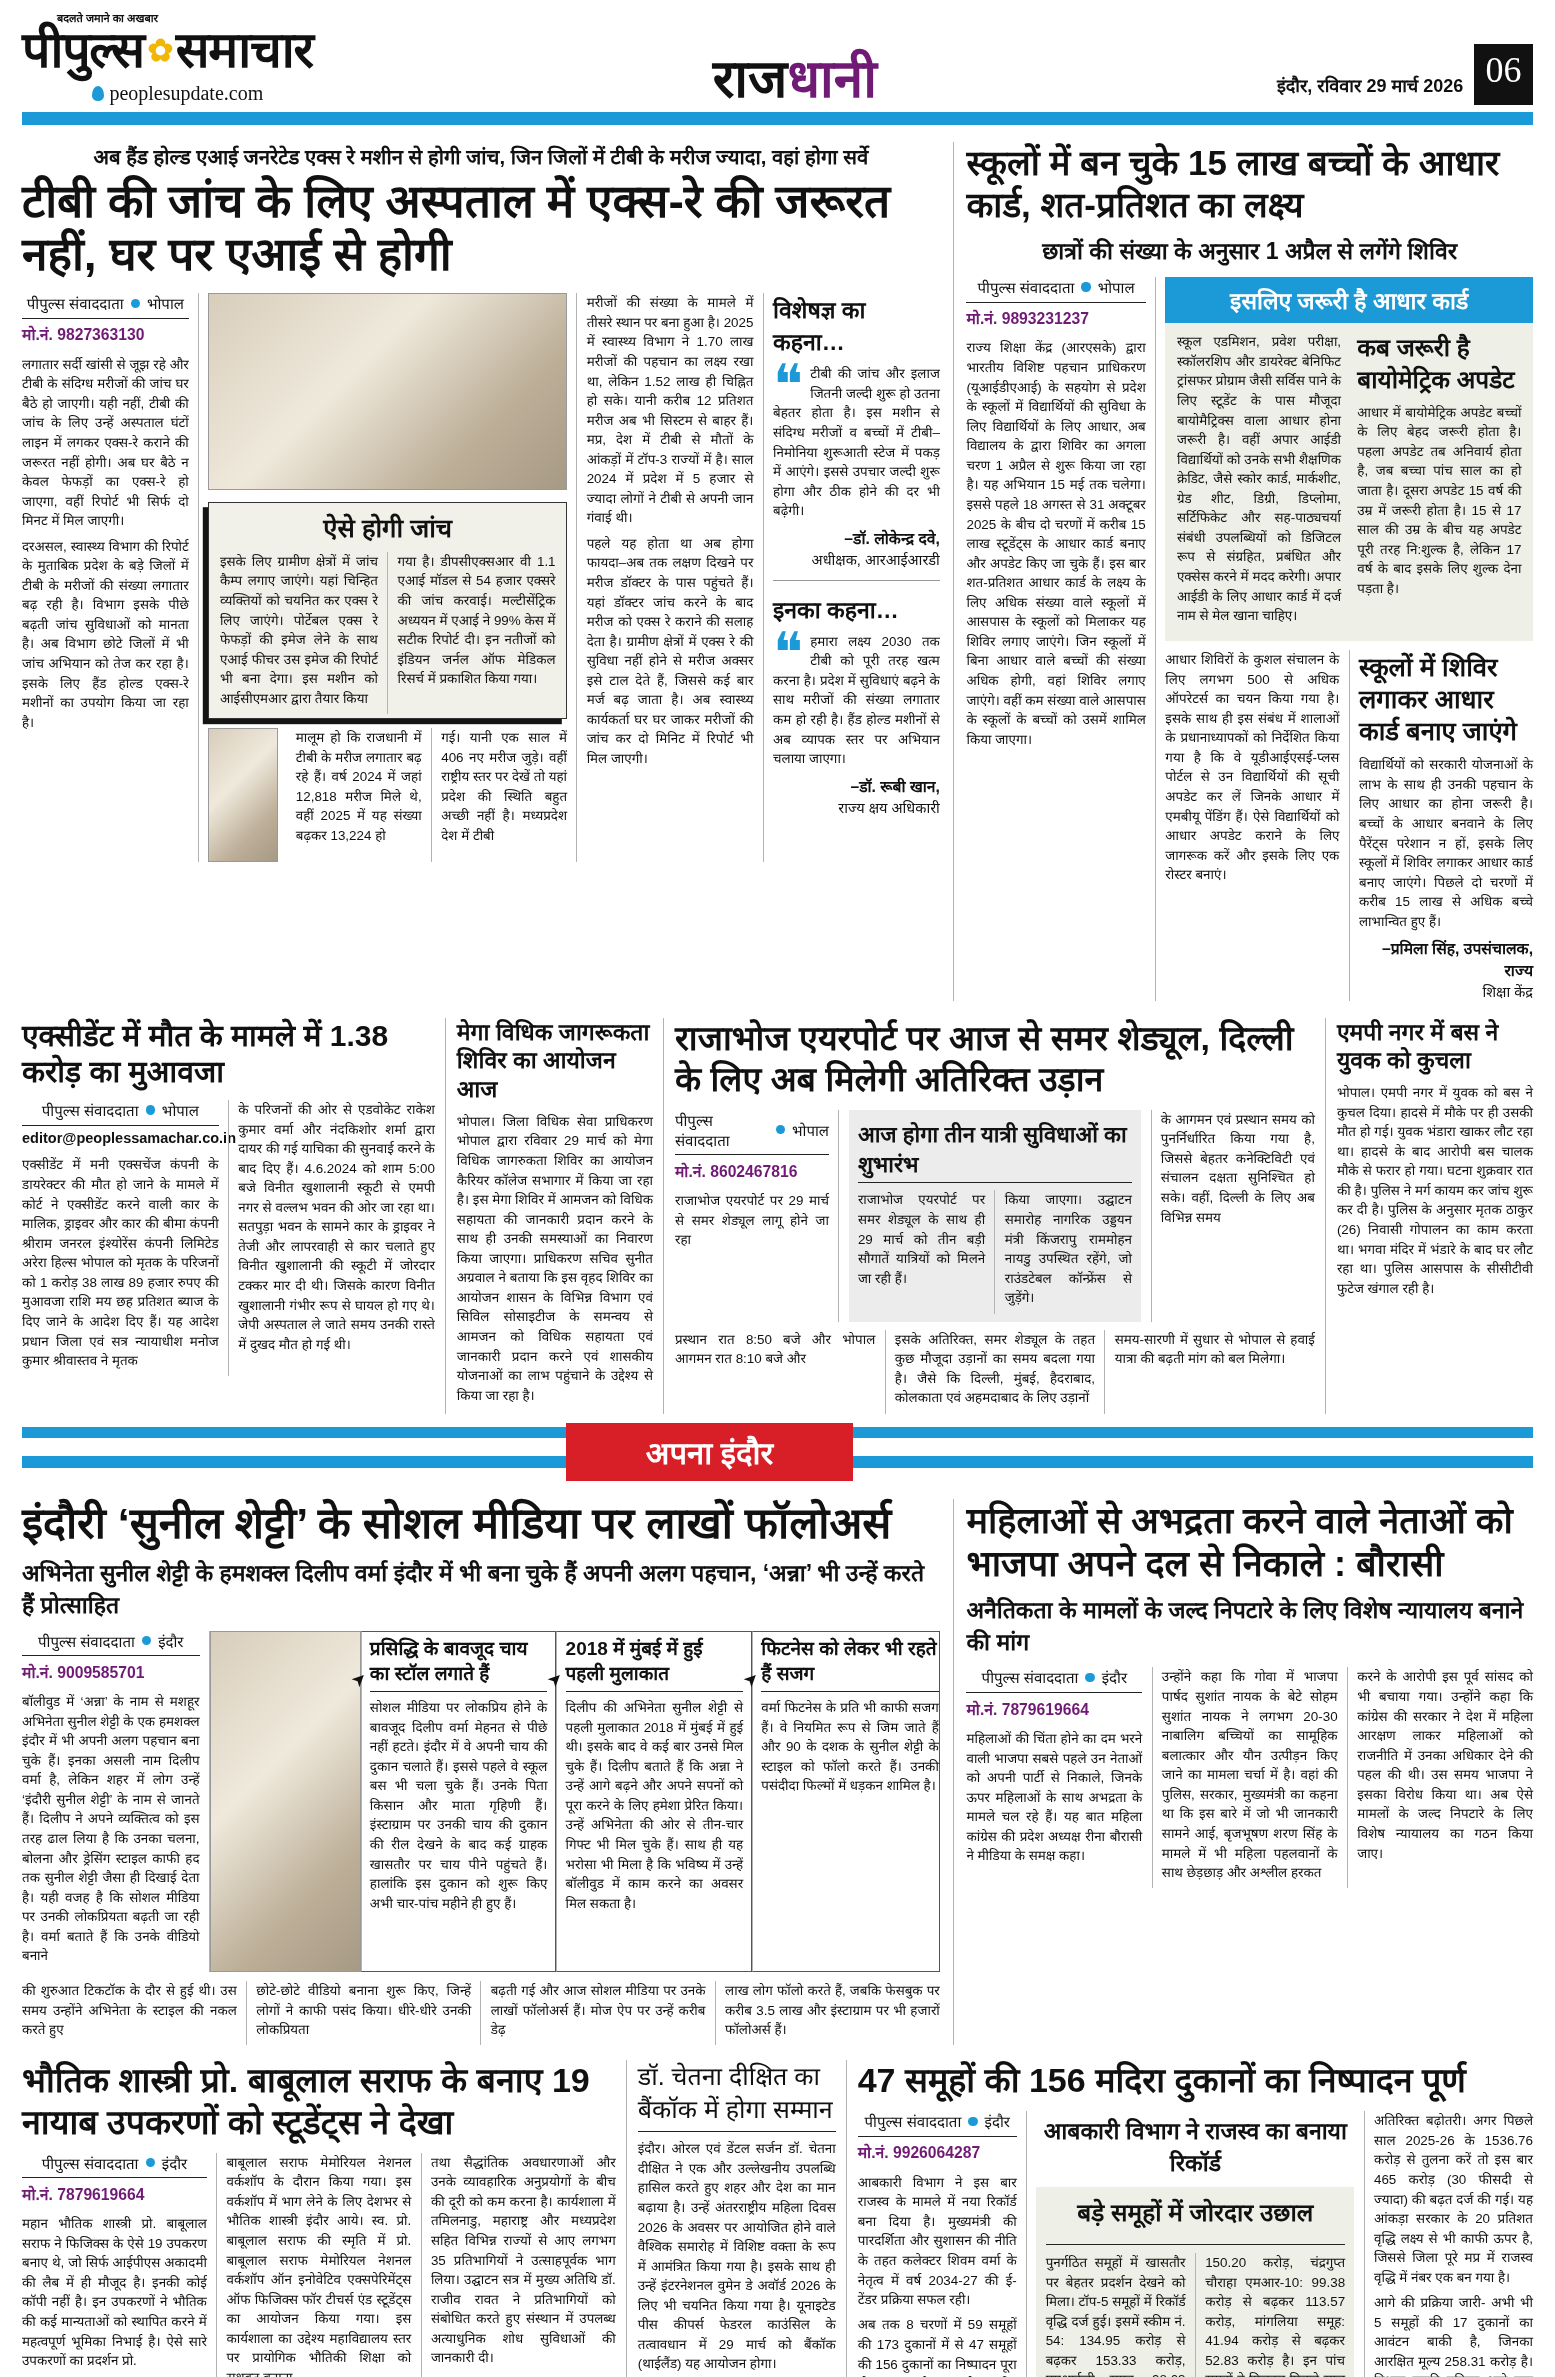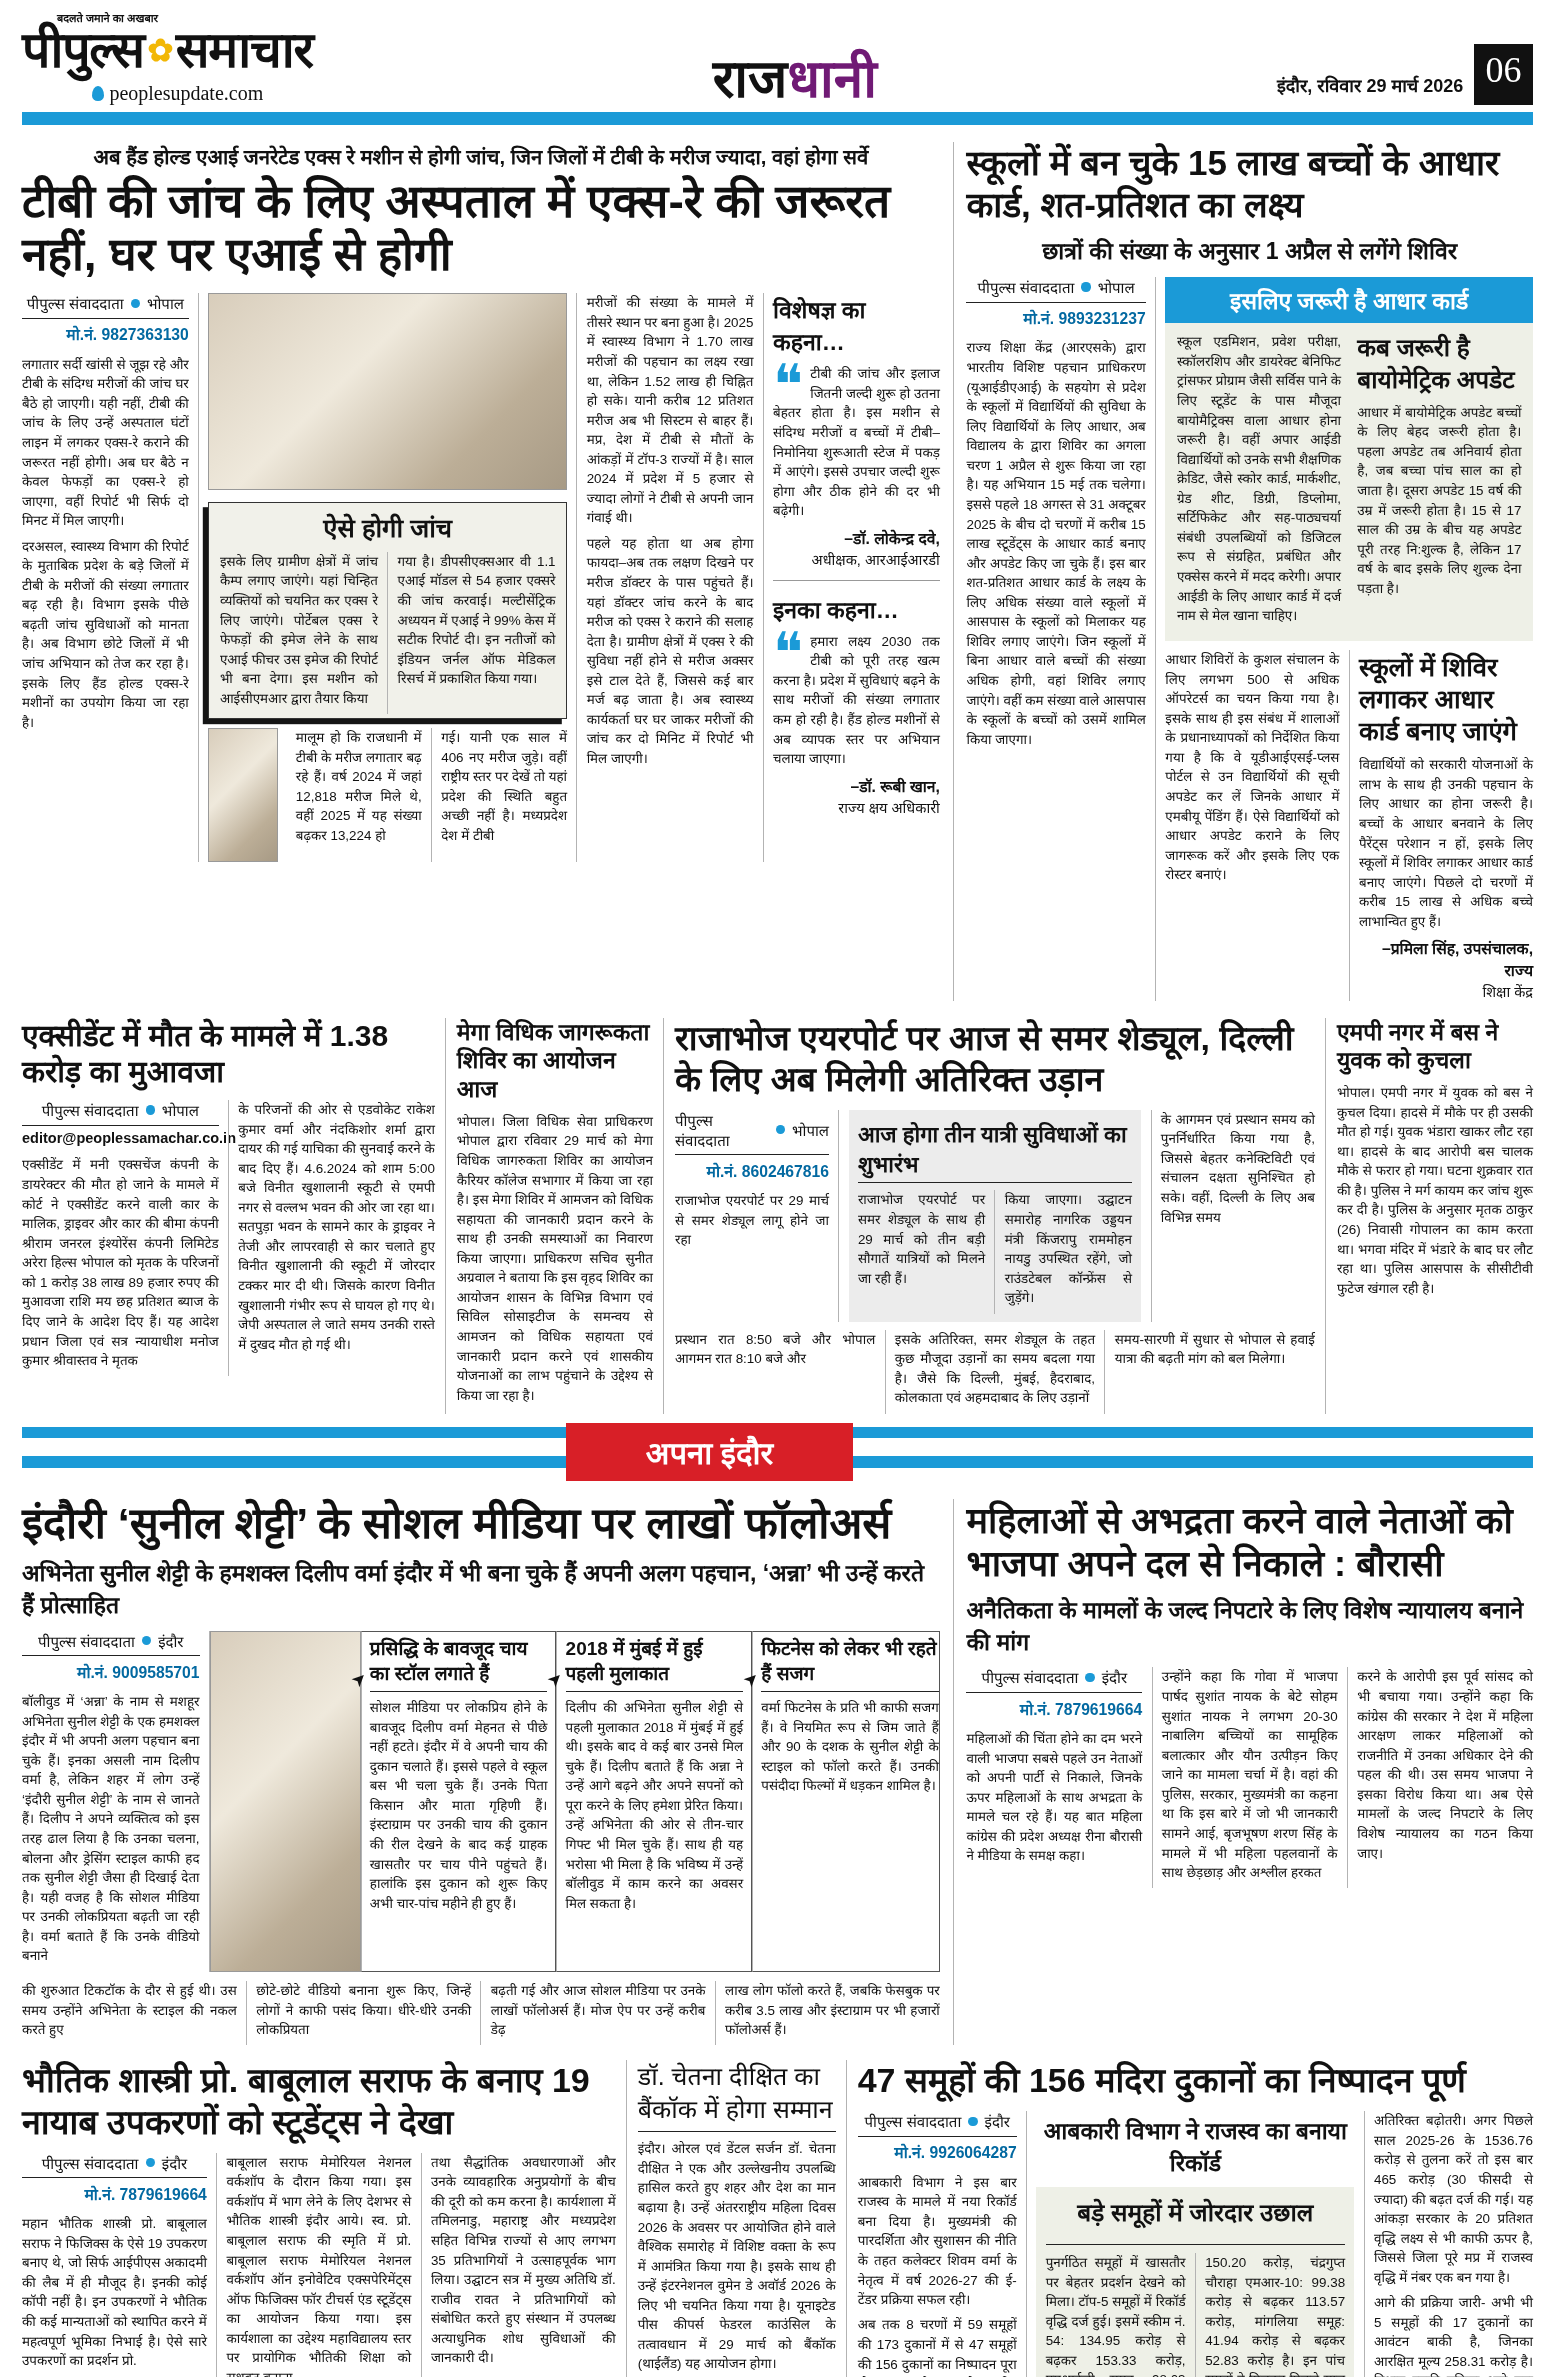--- a/index.html
+++ b/index.html
@@ -22,21 +22,21 @@
   .blue-bar{height:12.8px;background:#1b9ad7;margin-bottom:17.4px}
   
   .cols{display:flex}
   .col{flex:1;padding:0 9.3px;min-width:0}
   .col:first-child{padding-left:0}
   .col:last-child{padding-right:0}
   .col+.col{border-left:0.6px solid #b3b3b3}
   .byline{display:flex;justify-content:center;align-items:center;gap:7px;font-weight:normal;font-size:15px;
           padding-bottom:4.6px;border-bottom:1.2px solid #222}
   .dotb{width:9.3px;height:9.3px;border-radius:50%;background:#1b9ad7;display:inline-block}
-  .phone{text-align:right;color:#0369a1;font-weight:bold;font-size:15.7px;margin:4.6px 0 9.3px}
+  .phone{text-align:left;color:#701a75;font-weight:bold;font-size:15.7px;margin:4.6px 0 9.3px}
   .email{text-align:center;font-weight:bold;font-size:14.5px;margin:4.6px 0 9.3px}
   .bt{font-size:13.4px;line-height:1.46;text-align:justify}
   .photo{background:linear-gradient(135deg,#d8cdbb,#efe9dc 40%,#bcae97 75%,#a79a85);border:0.6px solid #999}
   .sep{border:none;border-top:1.2px solid #999;margin:11.6px 0}
   
   .band-top{display:flex}
   .tb-art{flex:1.62;padding-right:12.8px}
   .ad-art{flex:1;border-left:0.6px solid #b3b3b3;padding-left:12.8px}
   .kicker{font-size:20.3px;font-weight:bold;text-align:center;margin-bottom:4.6px}
   .h-main{font-size:46px;font-weight:bold;line-height:1.16;margin:2.3px 0 11.6px}
@@ -396,21 +396,21 @@
     <div class="mid-sec" style="flex:2.9;padding-right:0">
       <div class="h-mid" style="font-size:34px">47 समूहों की 156 मदिरा दुकानों का निष्पादन पूर्ण</div>
       <div class="cols">
         <div class="col" style="flex:1">
           <div class="byline">
             <span>पीपुल्स संवाददाता</span>
             <span class="dotb"></span>
             <span>इंदौर</span>
           </div>
           <div class="phone">मो.नं. 9926064287</div>
-          <p class="bt">आबकारी विभाग ने इस बार राजस्व के मामले में नया रिकॉर्ड बना दिया है। मुख्यमंत्री की पारदर्शिता और सुशासन की नीति के तहत कलेक्टर शिवम वर्मा के नेतृत्व में वर्ष 2026-27 की ई-टेंडर प्रक्रिया सफल रही।</p>
+          <p class="bt">आबकारी विभाग ने इस बार राजस्व के मामले में नया रिकॉर्ड बना दिया है। मुख्यमंत्री की पारदर्शिता और सुशासन की नीति के तहत कलेक्टर शिवम वर्मा के नेतृत्व में वर्ष 2034-27 की ई-टेंडर प्रक्रिया सफल रही।</p>
           <p class="bt">अब तक 8 चरणों में 59 समूहों की 173 दुकानों में से 47 समूहों की 156 दुकानों का निष्पादन पूरा हो चुका है। इससे करीब 2001.92 करोड़ का</p>
         </div>
         <div class="col" style="flex:2">
           <div class="liq-sub">आबकारी विभाग ने राजस्व का बनाया रिकॉर्ड</div>
           <div class="liqbox">
             <div class="liqbox-title">बड़े समूहों में जोरदार उछाल</div>
             <div class="cols">
               <div class="col">
                   <p class="bt">पुनर्गठित समूहों में खासतौर पर बेहतर प्रदर्शन देखने को मिला। टॉप-5 समूहों में रिकॉर्ड वृद्धि दर्ज हुई। इसमें स्कीम नं. 54: 134.95 करोड़ से बढ़कर 153.33 करोड़, एमआईजी समूह: 98.03 करोड़ से बढ़कर 111.11 करोड़, एमआर-9 समूह: 130.09 करोड़ से बढ़कर</p>
                 </div>

